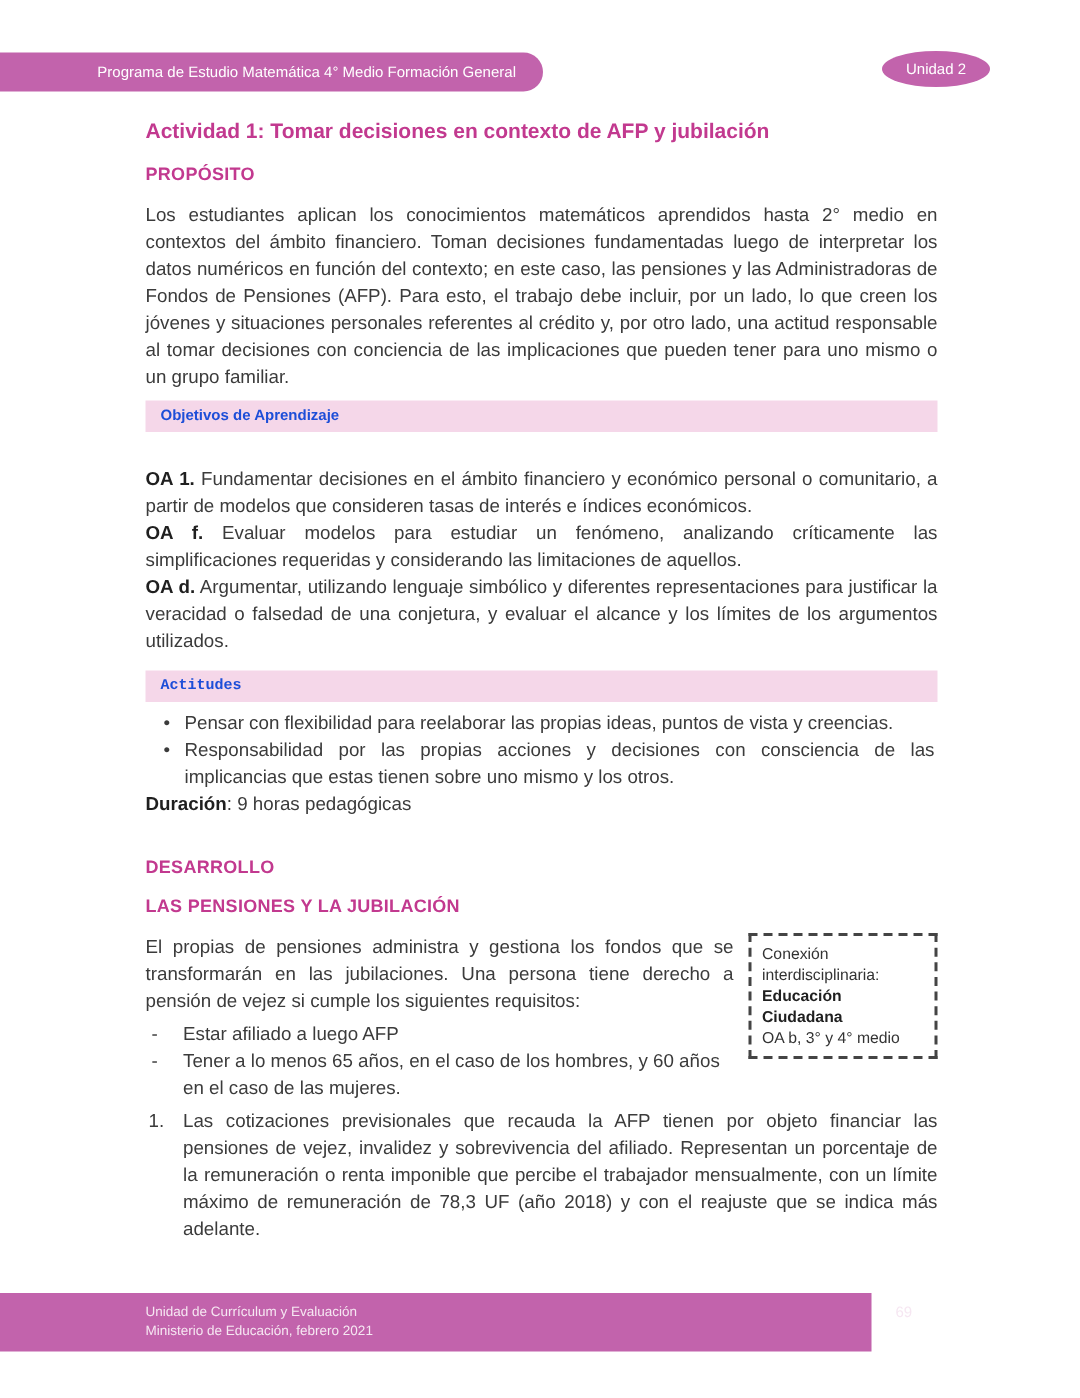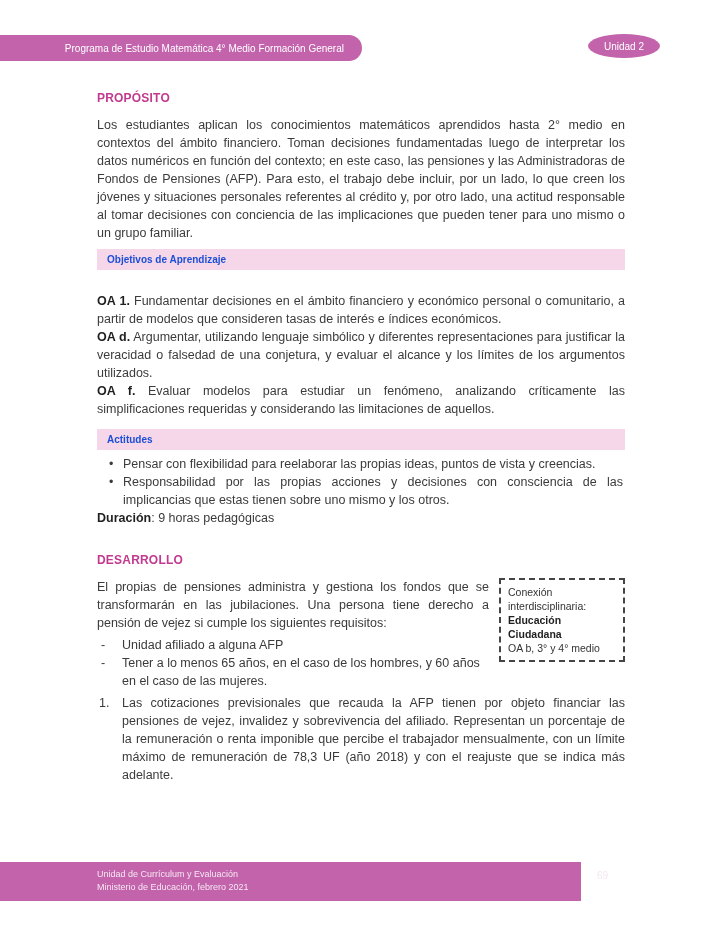--- a/index.html
+++ b/index.html
@@ -59,21 +59,21 @@
     margin-top:10px;
     font-size:12.5px; line-height:18px;
     text-align:justify;
   }
   .section-bar{
     margin-top:7px;
     background:var(--section_bar_pink);
     padding:5px 10px 5px 10px;
     font-size:10px; font-weight:bold; color:#1d4ed8;
   }
-  .bar-actitudes{margin-top:11px;}
+  .bar-actitudes{margin-top:11px;font-family:Liberation Mono, monospace;}
   .oa-block{margin-top:22px;}
   .oa-item{
     font-size:12.5px; line-height:18px; text-align:justify;
   }
   .oa-item b{color:#1f1f1f;}
   .bullet-list{margin-top:5px;}
   .bullet-row{display:flex; font-size:12.5px; line-height:18px;}
   .bullet-marker{flex:0 0 26px; padding-left:12px;}
   .bullet-text{flex:1; text-align:justify; padding-right:2px;}
   .duracion-line{margin-top:0; font-size:12.5px; line-height:18px;}
@@ -128,33 +128,34 @@
 
   <div class="program-badge">
     <span>Programa de Estudio Matemática 4° Medio Formación General</span>
   </div>
   <div class="unit-badge">
     <span>Unidad 2</span>
   </div>
 
   <div class="content">
 
+    <div class="activity-title">Actividad 1: Tomar decisiones en contexto de AFP y jubilación</div>
 
     <div class="section-heading mt-prop">PROPÓSITO</div>
 
     <p class="body-par">Los estudiantes aplican los conocimientos matemáticos aprendidos hasta 2° medio en contextos del ámbito financiero. Toman decisiones fundamentadas luego de interpretar los datos numéricos en función del contexto; en este caso, las pensiones y las Administradoras de Fondos de Pensiones (AFP). Para esto, el trabajo debe incluir, por un lado, lo que creen los jóvenes y situaciones personales referentes al crédito y, por otro lado, una actitud responsable al tomar decisiones con conciencia de las implicaciones que pueden tener para uno mismo o un grupo familiar.</p>
 
     <div class="section-bar">
       <span>Objetivos de Aprendizaje</span>
     </div>
 
     <div class="oa-block">
       <p class="oa-item"><b>OA 1.</b> <span>Fundamentar decisiones en el ámbito financiero y económico personal o comunitario, a partir de modelos que consideren tasas de interés e índices económicos.</span></p>
+      <p class="oa-item"><b>OA f.</b> <span>Evaluar modelos para estudiar un fenómeno, analizando críticamente las simplificaciones requeridas y considerando las limitaciones de aquellos.</span></p>
       <p class="oa-item"><b>OA d.</b> <span>Argumentar, utilizando lenguaje simbólico y diferentes representaciones para justificar la veracidad o falsedad de una conjetura, y evaluar el alcance y los límites de los argumentos utilizados.</span></p>
-      <p class="oa-item"><b>OA f.</b> <span>Evaluar modelos para estudiar un fenómeno, analizando críticamente las simplificaciones requeridas y considerando las limitaciones de aquellos.</span></p>
     </div>
 
     <div class="section-bar bar-actitudes">
       <span>Actitudes</span>
     </div>
 
     <div class="bullet-list">
       <div class="bullet-row">
         <span class="bullet-marker">•</span>
         <span class="bullet-text">Pensar con flexibilidad para reelaborar las propias ideas, puntos de vista y creencias.</span>
@@ -162,28 +163,29 @@
       <div class="bullet-row">
         <span class="bullet-marker">•</span>
         <span class="bullet-text">Responsabilidad por las propias acciones y decisiones con consciencia de las implicancias que estas tienen sobre uno mismo y los otros.</span>
       </div>
     </div>
 
     <p class="duracion-line"><b>Duración</b><span>: 9 horas pedagógicas</span></p>
 
     <div class="section-heading mt-desarrollo">DESARROLLO</div>
 
+    <div class="section-heading mt-pensiones">LAS PENSIONES Y LA JUBILACIÓN</div>
 
     <div class="pensiones-row">
       <div class="pensiones-main">
         <p class="pensiones-intro">El propias de pensiones administra y gestiona los fondos que se transformarán en las jubilaciones. Una persona tiene derecho a pensión de vejez si cumple los siguientes requisitos:</p>
         <div class="dash-list">
           <div class="dash-row">
             <span class="dash-marker">-</span>
-            <span class="dash-text">Unidad afiliado a alguna AFP</span>
+            <span class="dash-text">Estar afiliado a luego AFP</span>
           </div>
           <div class="dash-row">
             <span class="dash-marker">-</span>
             <span class="dash-text">Tener a lo menos 65 años, en el caso de los hombres, y 60 años en el caso de las mujeres.</span>
           </div>
         </div>
       </div>
       <div class="conexion-box">
         <div>Conexión interdisciplinaria:</div>
         <div class="box-bold">Educación Ciudadana</div>

